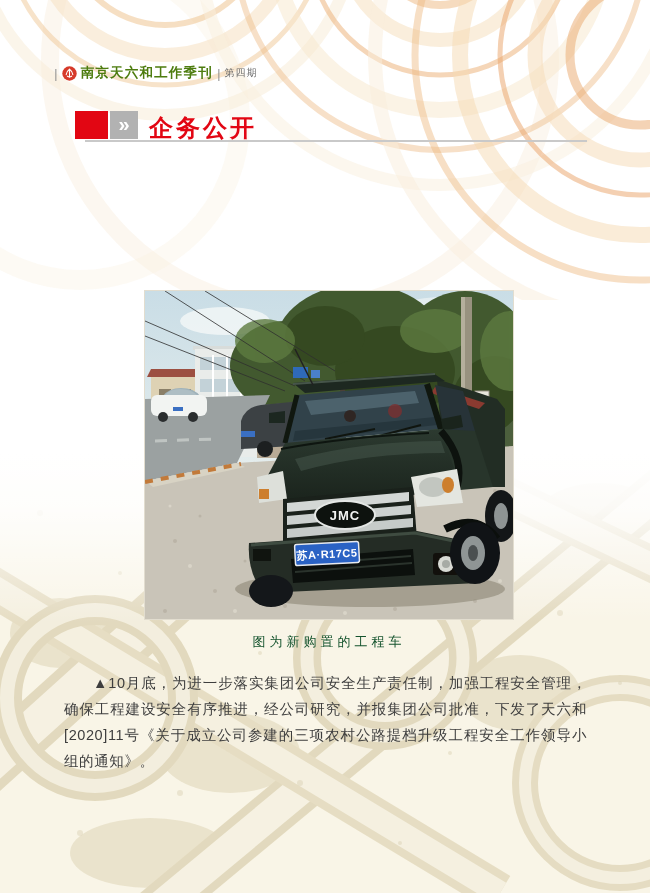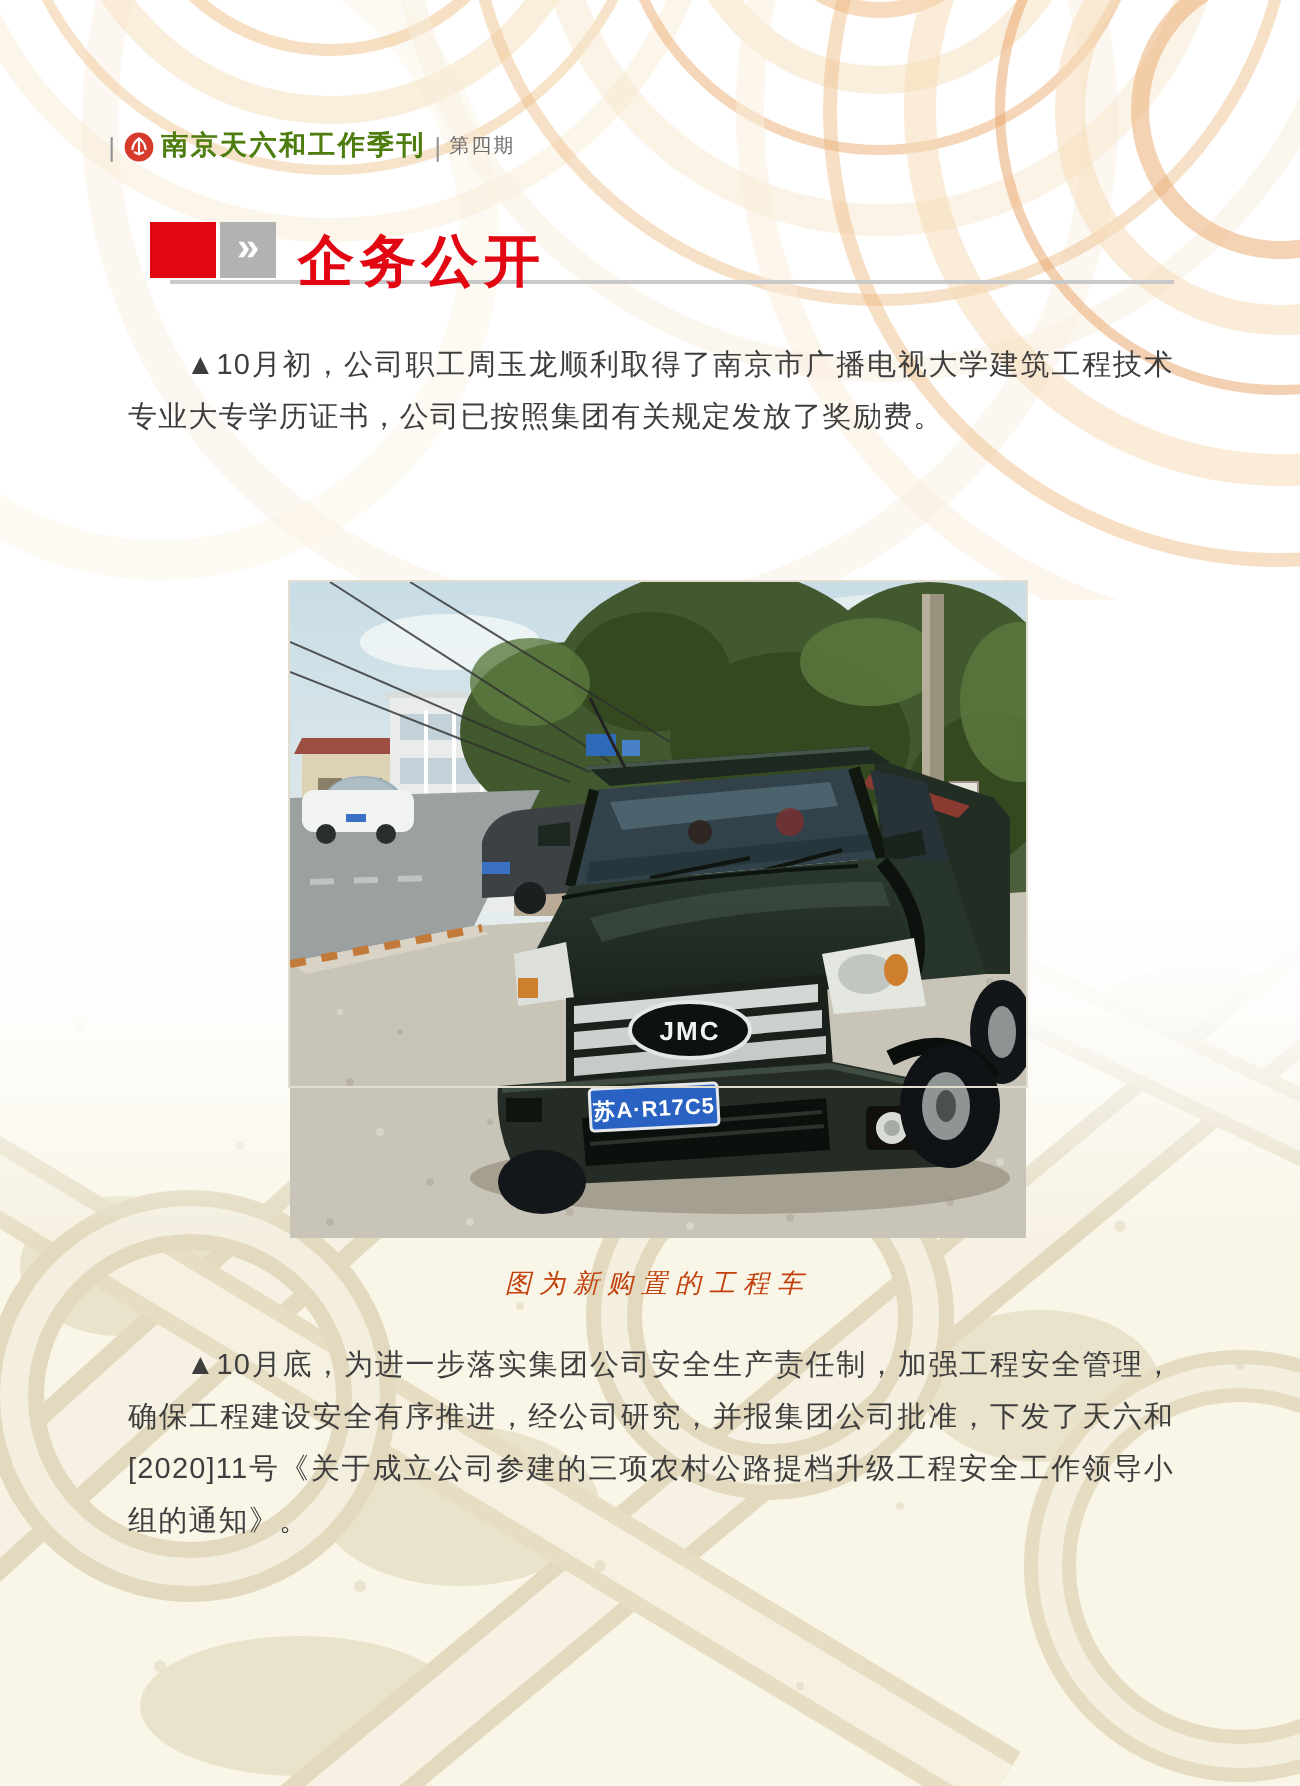--- a/index.html
+++ b/index.html
@@ -20,38 +20,38 @@
   .masthead .bar{color:#8f8f8f;font-size:13px;font-weight:bold;transform:scaleX(.6);}
   .logo{width:15px;height:15px;display:block;}
   .masthead .title{font-size:13.5px;font-weight:bold;color:#4d7c0f;letter-spacing:1.2px;white-space:nowrap;}
   .masthead .issue{font-size:10px;color:#6e6e6e;letter-spacing:1px;white-space:nowrap;}
 
   
   .section-header{position:absolute;left:75px;top:111px;height:30px;z-index:5;}
   .red-block{position:absolute;left:0;top:0;width:33px;height:28px;background:#e20613;}
   .gray-block{position:absolute;left:35px;top:0;width:28px;height:28px;background:#b2b2b2;
               color:#ffffff;font-size:20px;font-weight:bold;text-align:center;line-height:26px;}
-  .section-title{position:absolute;left:74px;top:1px;font-size:28px;font-weight:bold;
+  .section-title{position:absolute;left:74px;top:1px;font-size:24px;font-weight:bold;
                  color:#e20613;letter-spacing:3px;white-space:nowrap;}
   .divider{position:absolute;left:85px;top:140px;width:502px;height:2px;background:#c9c9c9;z-index:4;}
 
   
   .para{position:absolute;left:64px;width:523px;margin:0;font-size:14.5px;line-height:26px;
         color:#3e3e3e;text-align:justify;text-indent:2em;letter-spacing:0.6px;z-index:5;}
   .para1{top:170px;}
   .para2{top:228px;}
   .para3{top:670px;}
 
   
-  .photo-frame{position:absolute;left:145px;top:291px;width:368px;height:252px;z-index:5;
+  .photo-frame{position:absolute;left:145px;top:291px;width:368px;height:328px;z-index:5;
                outline:1px solid #e2ddcf;background:#14b8a6;}
   .photo-frame svg{display:block;}
   .caption{position:absolute;left:145px;top:633px;width:368px;text-align:center;z-index:5;
-           font-family:"DejaVu Serif",serif;font-style:italic;font-size:13px;
-           letter-spacing:4px;color:#c2410c;}
+           font-family:"DejaVu Serif",serif;font-size:13px;
+           letter-spacing:4px;color:#14532d;}
 </style>
 </head>
 <body>
 
 <div class="page">
 
   <svg class="layer swirls" width="650" height="300" viewBox="0 0 650 300">
     <g fill="none">
       <circle cx="300" cy="60" r="250" stroke="#f7ecd9" stroke-width="18" opacity="0.4"></circle>
       <circle cx="80" cy="120" r="160" stroke="#f9f0e0" stroke-width="20" opacity="0.35"></circle>
@@ -129,21 +129,20 @@
     <span class="issue">第四期</span>
   </div>
 
   <div class="section-header">
     <div class="red-block"></div>
     <div class="gray-block">»</div>
     <div class="section-title">企务公开</div>
   </div>
   <div class="divider"></div>
 
-  <p class="para para1">▲10月初，公司职工周玉龙顺利取得了南京市广播电视大学建筑工程技术专业大专学历证书，公司已按照集团有关规定发放了奖励费。</p>
 
   <div class="photo-frame">
     <svg width="368" height="328" viewBox="0 0 368 328">
       <defs>
         <linearGradient id="skyG" x1="0" y1="0" x2="0" y2="1">
           <stop offset="0" stop-color="#c9dde6"></stop>
             <stop offset="1" stop-color="#eaf0ee"></stop>
         </linearGradient>
         <linearGradient id="hoodG" x1="0" y1="0" x2="0" y2="1">
           <stop offset="0" stop-color="#2c3a30"></stop>

